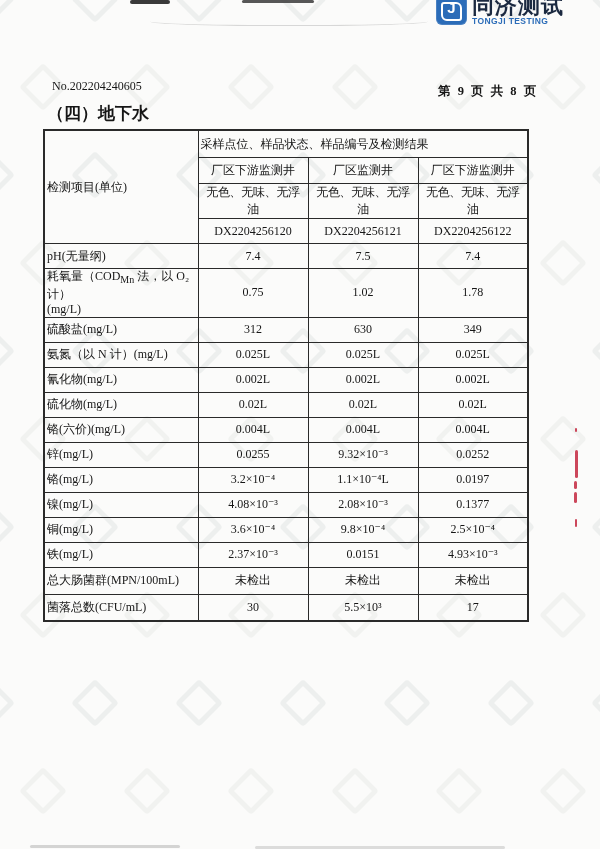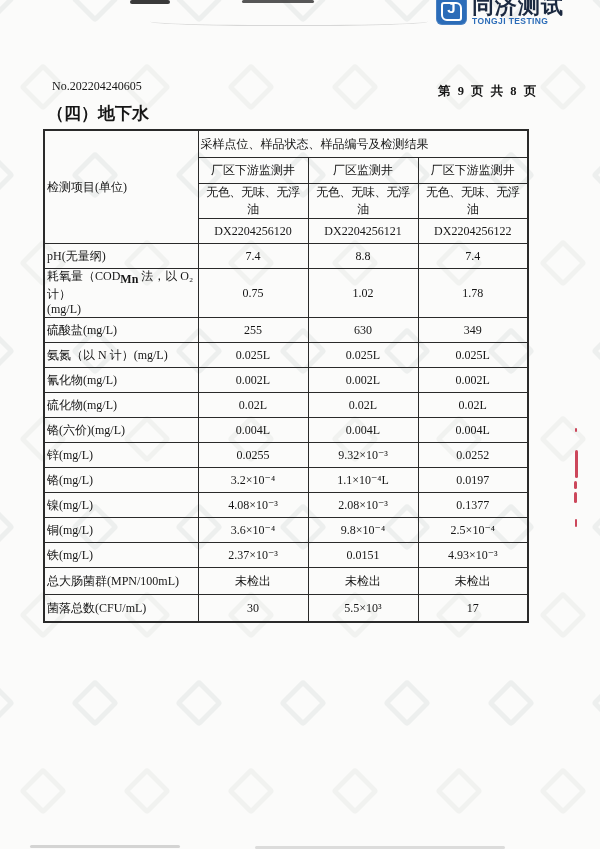--- a/index.html
+++ b/index.html
@@ -49,21 +49,21 @@
   .span-head{height:26px;text-align:left;font-size:12.5px;font-weight:bold;}
   .site-head{height:25px;text-align:center;font-weight:bold;}
   .state-cell{height:23px;text-align:center;font-weight:bold;font-size:11.5px;letter-spacing:-0.3px;}
   .id-cell{height:24px;text-align:center;}
   td.param{ text-align:left;padding-left:7px;font-weight:bold;line-height:1.25;}
   td.val{text-align:center;}
   tr.data-row{height:25px;}
   tr.data-row.tall{height:34px;}
   tr.data-row.h27{height:27px;}
   td.param .unit2{font-weight:normal;}
-  td.param sub{font-size:12px;font-weight:bold;}
+  td.param sub{font-size:10px;}
   
   .stamp{position:absolute;background:#c73349;border-radius:1.5px;opacity:0.9;}
 </style>
 </head>
 <body>
 
 <div class="page">
 
   <div id="watermark-layer">
       <span class="wm" style="left: -26px; top: -18px;"></span>
@@ -177,32 +177,32 @@
       <tr>
         <td class="id-cell">DX2204256120</td>
         <td class="id-cell">DX2204256121</td>
         <td class="id-cell">DX2204256122</td>
       </tr>
     </tbody>
     <tbody id="table-body">
         <tr class="data-row">
           <td class="param">pH(无量纲)</td>
           <td class="val">7.4</td>
-          <td class="val">8.8</td>
+          <td class="val">7.5</td>
           <td class="val">7.4</td>
         </tr>
         <tr class="data-row tall">
           <td class="param"><span>耗氧量（COD</span><sub>Mn</sub><span> 法，以 O₂ 计）</span><br><span class="unit2">(mg/L)</span></td>
           <td class="val">0.75</td>
           <td class="val">1.02</td>
           <td class="val">1.78</td>
         </tr>
         <tr class="data-row">
           <td class="param">硫酸盐(mg/L)</td>
-          <td class="val">255</td>
+          <td class="val">312</td>
           <td class="val">630</td>
           <td class="val">349</td>
         </tr>
         <tr class="data-row">
           <td class="param">氨氮（以 N 计）(mg/L)</td>
           <td class="val">0.025L</td>
           <td class="val">0.025L</td>
           <td class="val">0.025L</td>
         </tr>
         <tr class="data-row">

